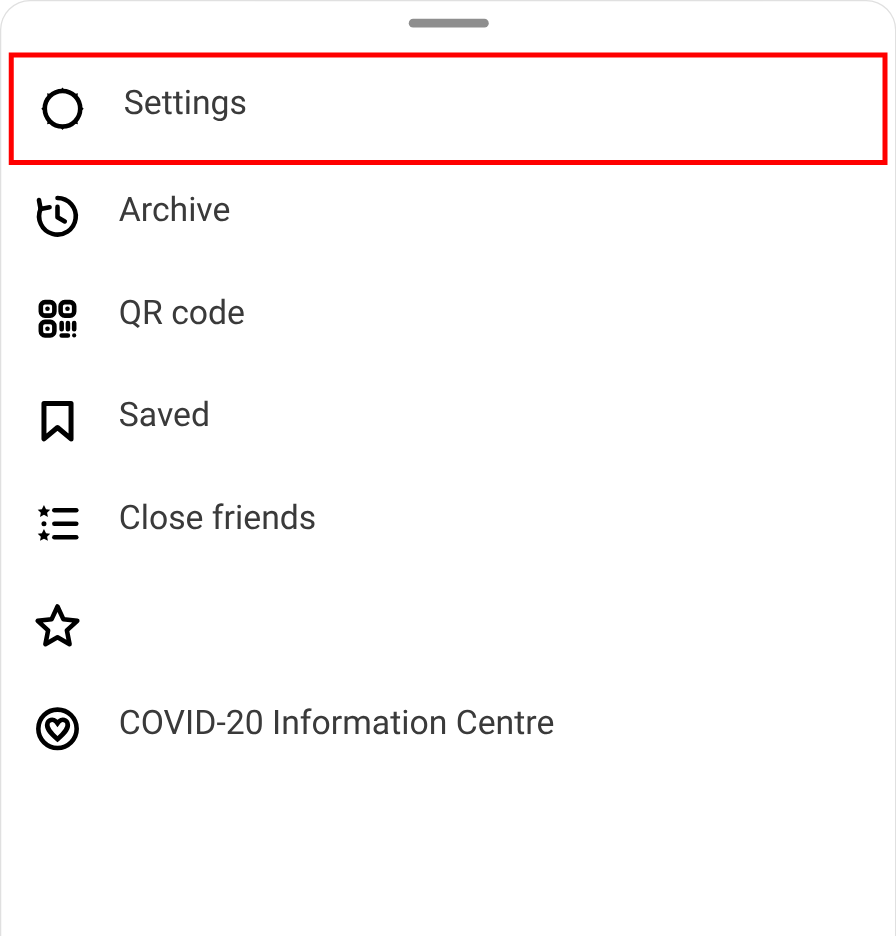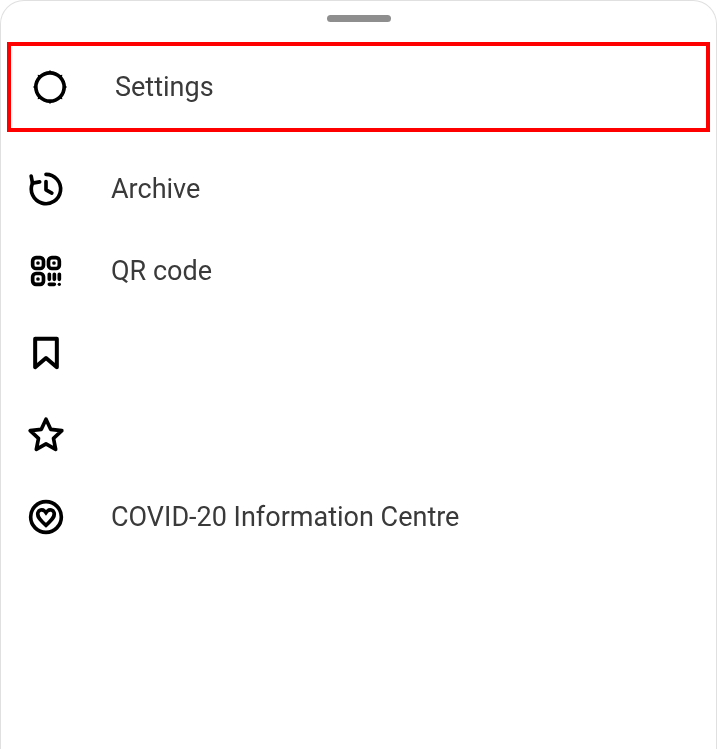--- a/index.html
+++ b/index.html
@@ -30,45 +30,45 @@
       background: #8e8e8e;
       border-radius: 4px;
       margin: 0 auto 20px auto;
     }
     .highlight-box {
       border: 4px solid #ff0000;
       margin: 0 6px 0 6px;
     }
     .menu-item {
       display: flex;
-      align-items: center;
+      align-items: flex-start;
       padding: 20px 18px 20px 18px;
       cursor: pointer;
-      gap: 44px;
+      gap: 28px;
     }
     .icon-wrap {
       width: 42px;
       height: 42px;
       display: flex;
       align-items: center;
       justify-content: center;
       flex-shrink: 0;
       color: #000000;
     }
     .icon-wrap svg {
       width: 40px;
       height: 40px;
     }
     .menu-label {
       font-size: 27px;
       color: #3a3a3a;
       font-weight: 400;
     }
     .menu-list {
-      padding: 16px 6px;
+      padding: 0 6px;
     }
   </style>
 </head>
 <body>
 
 <div class="sheet">
   <div class="drag-handle"></div>
 
   <div class="highlight-box">
     <div class="menu-item">
@@ -118,22 +118,36 @@
       </span>
       <span class="menu-label">QR code</span>
     </div>
 
     <div class="menu-item">
       <span class="icon-wrap">
         <svg viewBox="0 0 24 24" fill="none" stroke="currentColor" stroke-width="2.4" stroke-linejoin="round">
           <path d="M5.5 3.5 L18.5 3.5 L18.5 20.5 L12 15 L5.5 20.5 Z"></path>
         </svg>
       </span>
+      <span class="menu-label">Saved</span>
     </div>
 
+    <div class="menu-item">
+      <span class="icon-wrap">
+        <svg viewBox="0 0 24 24" fill="none" stroke="currentColor" stroke-width="2.2" stroke-linecap="round">
+          <path d="M5.5 3 l1 2 l2 0.3 l-1.5 1.4 l0.4 2 l-1.9 -1 l-1.9 1 l0.4 -2 l-1.5 -1.4 l2 -0.3 z" fill="currentColor" stroke="none"></path>
+          <path d="M5.5 14.5 l1 2 l2 0.3 l-1.5 1.4 l0.4 2 l-1.9 -1 l-1.9 1 l0.4 -2 l-1.5 -1.4 l2 -0.3 z" fill="currentColor" stroke="none"></path>
+          <line x1="10.5" y1="5.5" x2="21" y2="5.5"></line>
+          <line x1="10.5" y1="12" x2="21" y2="12"></line>
+          <line x1="10.5" y1="18.5" x2="21" y2="18.5"></line>
+          <circle cx="5.5" cy="12" r="1.2" fill="currentColor" stroke="none"></circle>
+        </svg>
+      </span>
+      <span class="menu-label">Close friends</span>
+    </div>
 
     <div class="menu-item">
       <span class="icon-wrap">
         <svg viewBox="0 0 24 24" fill="none" stroke="currentColor" stroke-width="2.2" stroke-linejoin="round">
           <path d="M12 2.5 L14.8 8.6 L21.5 9.4 L16.5 14 L17.8 20.6 L12 17.3 L6.2 20.6 L7.5 14 L2.5 9.4 L9.2 8.6 Z"></path>
         </svg>
       </span>
     </div>
 
     <div class="menu-item">

